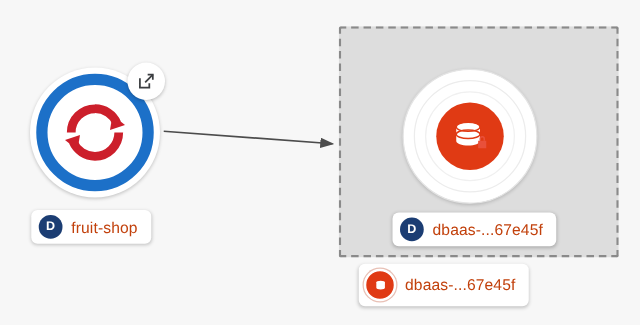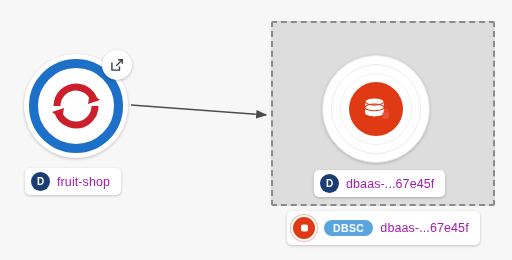--- a/index.html
+++ b/index.html
@@ -161,21 +161,21 @@
     align-items: center;
     gap: 7px;
     background: #ffffff;
     border-radius: 5px;
     padding: 4px 11px 4px 6px;
     box-shadow: 0 1px 3px rgba(0,0,0,0.22);
     white-space: nowrap;
   }
   .chip-text {
     font-size: 12.5px;
-    color: #a21caf;
+    color: #c2410c;
     letter-spacing: 0.1px;
     text-align: right;
   }
 
   .badge-round {
     width: 19px;
     height: 19px;
     border-radius: 50%;
     display: flex;
     align-items: center;
@@ -284,17 +284,16 @@
   </div>
 
   <div class="chip chip-dbsc">
     <span class="badge-dbsc-icon">
       <svg width="11" height="11" viewBox="0 0 16 16">
         <ellipse cx="8" cy="4.2" rx="5" ry="1.9" fill="#ffffff"></ellipse>
         <path d="M3 4.2 v3.0 c0 1.05 2.24 1.9 5 1.9 s5 -0.85 5 -1.9 v-3.0" fill="#ffffff"></path>
         <path d="M3 7.6 v3.0 c0 1.05 2.24 1.9 5 1.9 s5 -0.85 5 -1.9 v-3.0" fill="#ffffff"></path>
       </svg>
     </span>
-    <span class="pill-dbsc">DBSC</span>
     <span class="chip-text">dbaas-...67e45f</span>
   </div>
 
 </div>
 
 </body></html>

